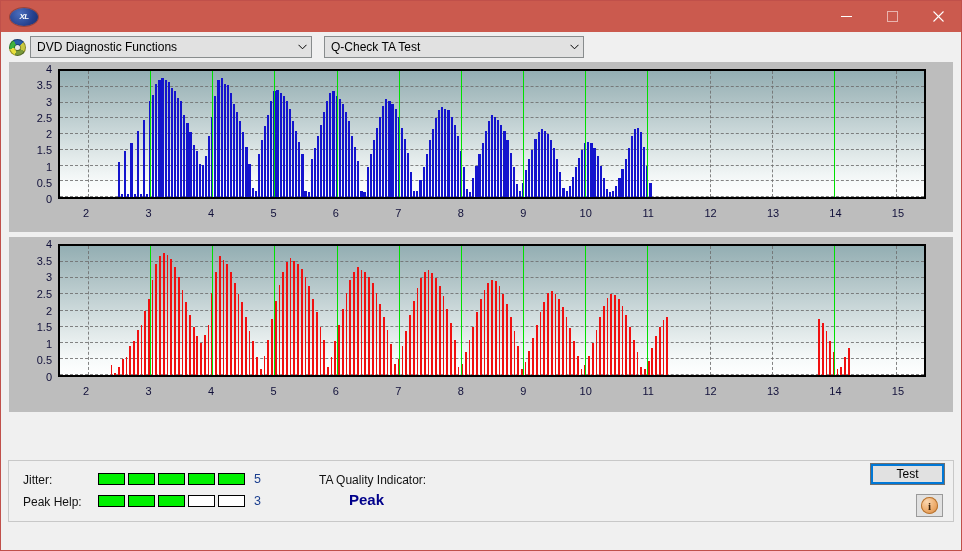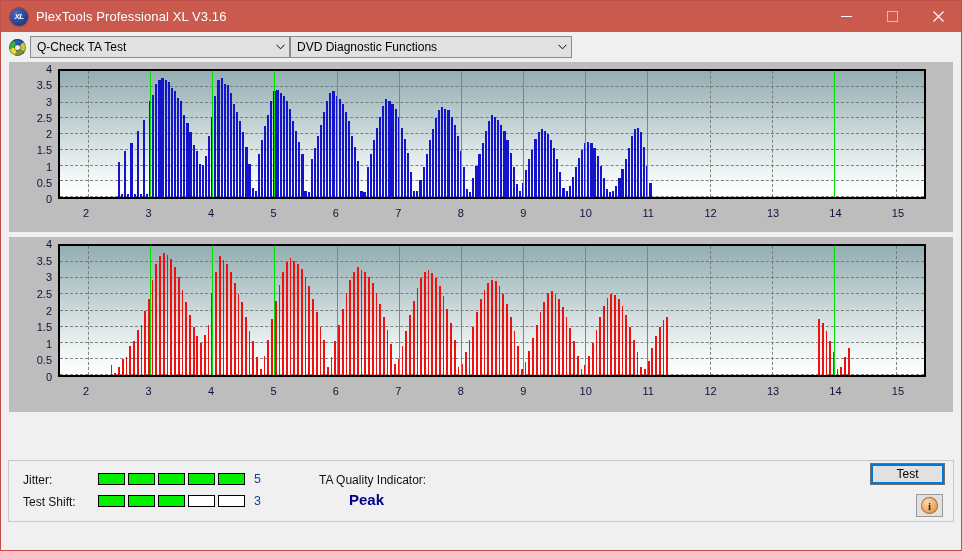--- a/index.html
+++ b/index.html
@@ -19,23 +19,23 @@
     position:relative;
   }
   
   .titlebar{
     height:31px;min-height:31px;
     background:#cb5a4e;
     display:flex;align-items:center;
     position:relative;
   }
   .app-icon{
-    width:18px;height:18px;border-radius:50%;
+    width:28px;height:18px;border-radius:50%;
     background:radial-gradient(circle at 35% 30%, #4a6ebd 0%, #26418f 60%, #1b2f6b 100%);
-    margin-left:9px;margin-right:8px;
+    margin-left:9px;margin-right:20px;
     display:flex;align-items:center;justify-content:center;
     color:#fff;font-size:8px;font-weight:bold;font-style:italic;
     letter-spacing:-0.5px;
     box-shadow:0 0 0 1px rgba(0,0,0,.25);
   }
   .title-text{
     color:#ffffff;font-size:13px;
     letter-spacing:.1px;
   }
   .winbtns{position:absolute;right:0;top:0;height:31px;display:flex;}
@@ -206,21 +206,20 @@
     color:#ff2b2b;font-size:12px;padding-left:5px;
   }
 </style>
 </head>
 <body>
 
 <div class="window">
 
   <div class="titlebar">
     <div class="app-icon">XL</div>
-    <div class="title-text">PlexTools Professional XL V3.16</div>
     <div class="winbtns">
       <div class="winbtn">
         <svg width="11" height="11" viewBox="0 0 11 11">
             <line x1="0" y1="5.5" x2="11" y2="5.5" stroke="#fff" stroke-width="1"></line>
           </svg>
       </div>
       <div class="winbtn">
         <svg width="11" height="11" viewBox="0 0 11 11">
             <rect x="0.5" y="0.5" width="10" height="10" fill="none" stroke="#e9b4ae" stroke-width="1"></rect>
           </svg>
@@ -230,30 +229,30 @@
             <line x1="0.5" y1="0.5" x2="10.5" y2="10.5" stroke="#fff" stroke-width="1.1"></line>
             <line x1="10.5" y1="0.5" x2="0.5" y2="10.5" stroke="#fff" stroke-width="1.1"></line>
           </svg>
       </div>
     </div>
   </div>
 
 
   <div class="toolbar">
     <div class="disc-icon"></div>
-    <div class="combo" id="combo-test">
-      <div class="cval">Q-Check TA Test</div>
+    <div class="combo" id="combo-func">
+      <div class="cval">DVD Diagnostic Functions</div>
       <div class="chev">
         <svg width="9" height="6" viewBox="0 0 9 6">
             <polyline points="0.5,0.8 4.5,4.8 8.5,0.8" fill="none" stroke="#000" stroke-width="1"></polyline>
           </svg>
       </div>
     </div>
-    <div class="combo" id="combo-func">
-      <div class="cval">DVD Diagnostic Functions</div>
+    <div class="combo" id="combo-test">
+      <div class="cval">Q-Check TA Test</div>
       <div class="chev">
         <svg width="9" height="6" viewBox="0 0 9 6">
             <polyline points="0.5,0.8 4.5,4.8 8.5,0.8" fill="none" stroke="#000" stroke-width="1"></polyline>
           </svg>
       </div>
     </div>
   </div>
 
   <div class="charts">
     <div class="chart-frame" id="chart0">
@@ -743,21 +742,21 @@
     <div class="lbl" style="left:14px;top:12px;">Jitter:</div>
     <div class="segbar" id="seg-jitter" style="left:89px;top:12px;">
         <div class="seg on"></div>
         <div class="seg on"></div>
         <div class="seg on"></div>
         <div class="seg on"></div>
         <div class="seg on"></div>
       </div>
     <div class="segnum" style="left:245px;top:11px;">5</div>
 
-    <div class="lbl" style="left:14px;top:34px;">Test Shift:</div>
+    <div class="lbl" style="left:14px;top:34px;">Peak Help:</div>
     <div class="segbar" id="seg-peak" style="left:89px;top:34px;">
         <div class="seg on"></div>
         <div class="seg on"></div>
         <div class="seg on"></div>
         <div class="seg"></div>
         <div class="seg"></div>
       </div>
     <div class="segnum" style="left:245px;top:33px;">3</div>
 
     <div class="lbl" style="left:310px;top:12px;">TA Quality Indicator:</div>

